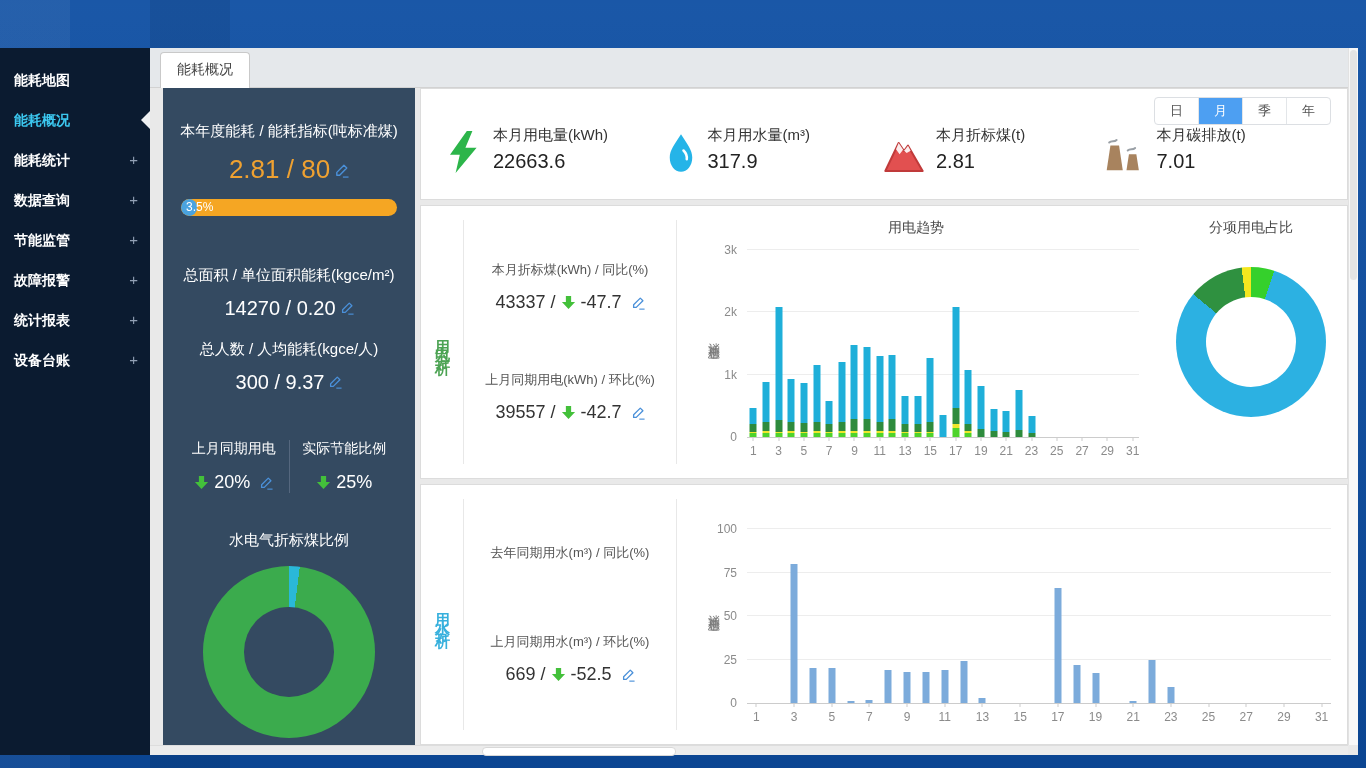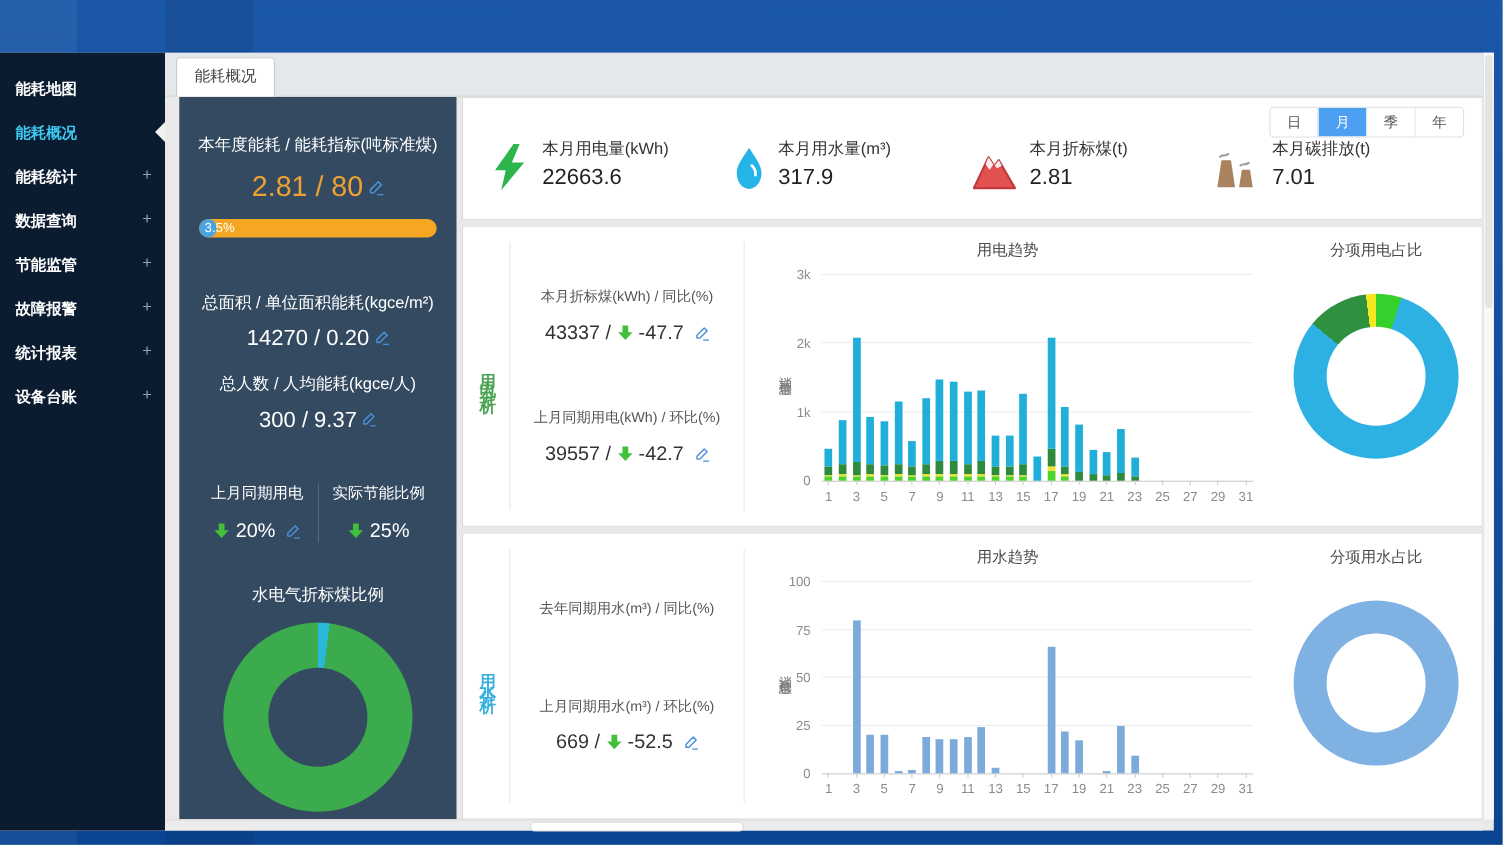--- a/index.html
+++ b/index.html
@@ -503,21 +503,20 @@
                     <svg width="14" height="14" viewBox="0 0 16 16">
                       <path d="M10.6 2.4l3 3L6 13H3v-3z" fill="none" stroke="#4a90d9" stroke-width="1.5" stroke-linejoin="round"></path>
                       <path d="M9.5 15h6" stroke="#4a90d9" stroke-width="1.3"></path>
                     </svg>
                   </span>
               </div>
             </div>
           </div>
           <div class="sec-divider"></div>
           <div class="sec-chart" id="water-trend">
-              <div class="chart-title">用水趋势</div>
               <div class="chart-ylabel">消耗总量</div>
               <div class="plot">
                 <div class="ytick" style="bottom: calc(0% - 7px);">0</div>
                 <div class="gridline" style="bottom: 25%;"></div>
                 <div class="ytick" style="bottom: calc(25% - 7px);">25</div>
                 <div class="gridline" style="bottom: 50%;"></div>
                 <div class="ytick" style="bottom: calc(50% - 7px);">50</div>
                 <div class="gridline" style="bottom: 75%;"></div>
                 <div class="ytick" style="bottom: calc(75% - 7px);">75</div>
                 <div class="gridline" style="bottom: 100%;"></div>
@@ -614,26 +613,20 @@
                 <div class="bar" style="left: 88.7097%;"></div>
                 <div class="bar" style="left: 91.9355%;"></div>
                 <div class="xtick" style="left: 91.9355%;">29</div>
                 <div class="tickmark" style="left: 91.9355%;"></div>
                 <div class="bar" style="left: 95.1613%;"></div>
                 <div class="bar" style="left: 98.3871%;"></div>
                 <div class="xtick" style="left: 98.3871%;">31</div>
                 <div class="tickmark" style="left: 98.3871%;"></div>
               </div>
             </div>
-          <div class="sec-donut">
-            <div class="donut-title" id="water-share-title">分项用水占比</div>
-            <div class="donut-ring share-donut" id="water-share" style="background: conic-gradient(rgb(127, 178, 227) 0%, rgb(127, 178, 227) 100%);">
-                <div class="hole" style="background: rgb(255, 255, 255); inset: 20%;"></div>
-              </div>
-          </div>
         </div>
 
       </div>
     </div>
 
     <div class="vscroll">
         <div class="thumb"></div>
       </div>
     <div class="hscroll">
         <div class="thumb"></div>

